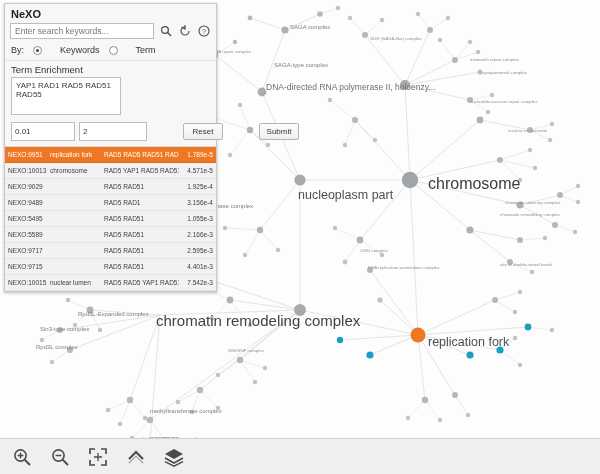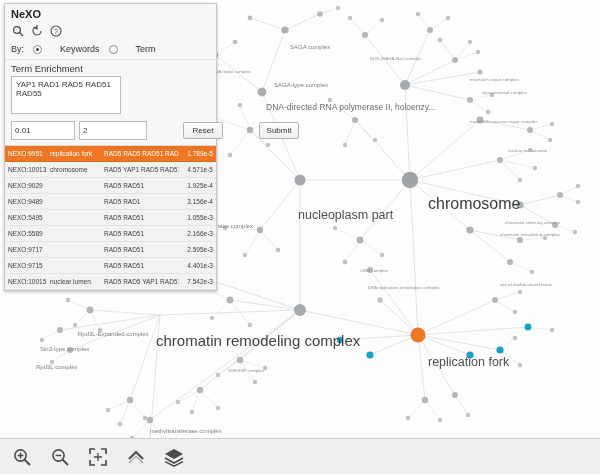--- a/index.html
+++ b/index.html
@@ -30,21 +30,20 @@
     position: absolute;
     top: 0;
     left: 0;
   }
   .net-label {
     position: absolute;
     color: #55595c;
     white-space: nowrap;
     pointer-events: none;
     font-family: "Liberation Sans", sans-serif;
-    margin-top: 20px;
   }
   .net-label.tiny { font-size: 4.4px; color: #8d9194; }
   .net-label.small { font-size: 6px; color: #7c8083; }
   .net-label.mid { font-size: 8.5px; color: #6b6f72; }
   .net-label.big { font-size: 12.5px; color: #4c5053; }
   .net-label.huge { font-size: 15px; color: #3f4346; }
   .net-label.xhuge { font-size: 16px; color: #3a3e41; }
 
   
   #panel {
@@ -466,20 +465,21 @@
         <div class="net-label small" style="left: 150px; top: 408px;">methyltransferase complex</div>
         <div class="net-label small" style="left: 150px; top: 436px;">COMPASS complex</div>
         <div class="net-label tiny" style="left: 142px; top: 436px;">Set1C/COMPASS complex</div>
       </div>
   </div>
 
   <div id="panel">
     <div id="panel-title">NeXO</div>
 
     <div class="search-row">
+      <input class="search-input" type="text" value="" placeholder="Enter search keywords..." style="">
       <span class="icon-btn">
         <svg width="12" height="12" viewBox="0 0 12 12">
             <circle cx="5" cy="5" r="3.4" fill="none" stroke="#4d4d4d" stroke-width="1.2"></circle>
             <line x1="7.6" y1="7.6" x2="11" y2="11" stroke="#4d4d4d" stroke-width="1.4"></line>
           </svg>
       </span>
       <span class="icon-btn">
         <svg width="12" height="12" viewBox="0 0 12 12">
             <path d="M10,6 A4,4 0 1 1 6,2" fill="none" stroke="#4d4d4d" stroke-width="1.2"></path>
             <path d="M6,0 L6,4 L2.6,2" fill="none" stroke="#4d4d4d" stroke-width="1.2"></path>

